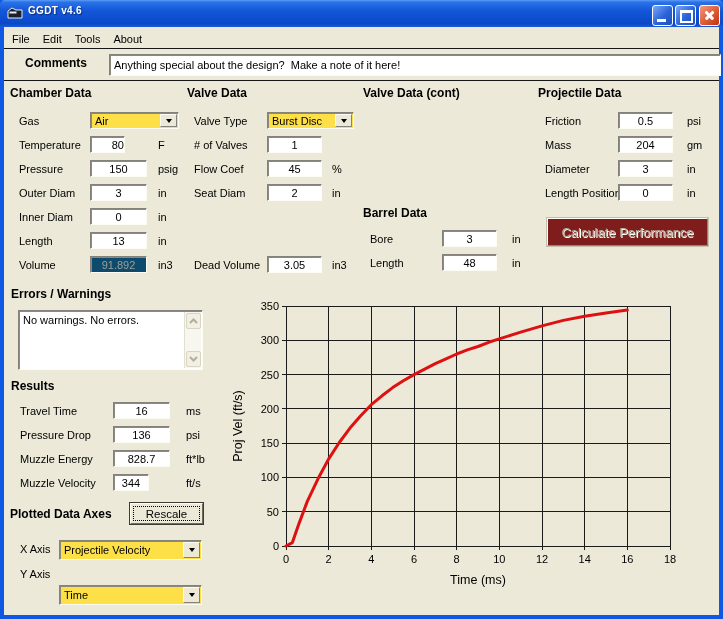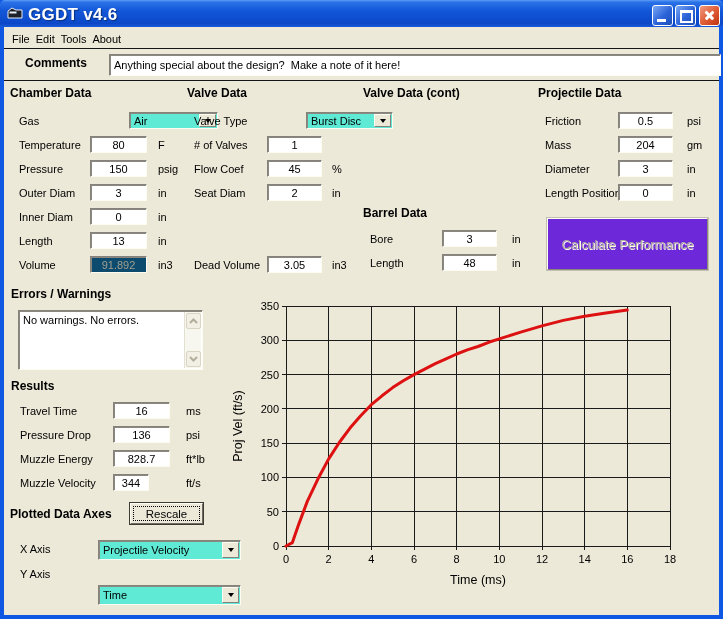--- a/index.html
+++ b/index.html
@@ -4,56 +4,56 @@
 <style>
   html,body{margin:0;padding:0;}
   body{width:723px;height:619px;position:relative;overflow:hidden;
        font-family:"Liberation Sans",sans-serif;background:#0f58e4;}
   .abs{position:absolute;}
   
   #titlebar{left:0;top:0;width:723px;height:27px;
     background:linear-gradient(180deg,#5c9cf5 0%,#2b72e8 8%,#1257d8 40%,#0b48c8 88%,#1a5ada 100%);
     border-radius:5px 5px 0 0;display:flex;align-items:center;}
   #app-icon{left:7px;top:5px;width:16px;height:16px;}
-  #win-title{left:28px;top:5px;color:#fff;font-weight:bold;font-size:17px;
+  #win-title{left:28px;top:5px;color:#fff;font-weight:bold;font-size:10px;
     text-shadow:1px 1px 1px #09307e;letter-spacing:0.3px;}
   .winbtn{top:5px;width:21px;height:21px;border:1px solid #fff;border-radius:3px;
     box-sizing:border-box;}
   .winbtn.blue{background:linear-gradient(135deg,#7aa8f5 0%,#2b63d8 55%,#1d4fb8 100%);}
   .winbtn.red{background:linear-gradient(135deg,#f0997e 0%,#dd5a33 55%,#c03312 100%);}
   #btn-min{left:652px;} #btn-max{left:675px;} #btn-close{left:699px;}
   #btn-min::after{content:"";position:absolute;left:4px;bottom:3px;width:9px;height:3px;background:#fff;}
   #btn-max::after{content:"";position:absolute;left:4px;top:4px;width:9px;height:8px;
     border:2px solid #fff;border-top-width:3px;}
   #btn-close::before,#btn-close::after{content:"";position:absolute;left:4px;top:8px;
     width:11px;height:2.6px;background:#fff;border-radius:1px;}
   #btn-close::before{transform:rotate(45deg);} #btn-close::after{transform:rotate(-45deg);}
   #client{left:4px;top:27px;width:715px;height:588px;background:#ece9d8;}
   .hline{left:4px;width:715px;height:1px;background:#161616;}
   
-  #menubar{left:4px;top:30px;height:18px;display:flex;gap:6px;padding-left:8px;align-items:center;}
+  #menubar{left:4px;top:30px;height:18px;display:flex;gap:13px;padding-left:8px;align-items:center;}
   .menu-item{font-size:11px;color:#000;}
   
   .hdr{font-size:12px;font-weight:bold;color:#000;white-space:nowrap;}
   .lbl{font-size:11px;color:#000;white-space:nowrap;}
   .sunken{background:#fff;border:1px solid;border-color:#84827a #fdfcf3 #fdfcf3 #84827a;
     box-shadow:inset 1px 1px 0 #8b897f;box-sizing:border-box;}
   input.fld{font-family:"Liberation Sans",sans-serif;font-size:11px;text-align:center;
     height:17px;padding:0;margin:0;outline:none;}
   input.fld:disabled{background:#0c4a6e;color:#a29f8e;}
   #comments-input{text-align:left;padding-left:4px;font-size:11px;height:22px;}
-  .combo{background:#5eead4;border:1px solid;border-color:#84827a #fdfcf3 #fdfcf3 #84827a;
-    box-shadow:inset 1px 1px 0 #8b897f;box-sizing:border-box;position:relative;margin-left:39px;}
+  .combo{background:#fde047;border:1px solid;border-color:#84827a #fdfcf3 #fdfcf3 #84827a;
+    box-shadow:inset 1px 1px 0 #8b897f;box-sizing:border-box;position:relative;}
   .combo-text{position:absolute;left:4px;top:50%;transform:translateY(-50%);font-size:11px;white-space:nowrap;}
   .combo-btn{position:absolute;right:1px;top:1px;bottom:1px;width:15px;background:#ece9d8;
     border:1px solid;border-color:#fdfcf3 #84827a #84827a #fdfcf3;display:flex;align-items:center;justify-content:center;}
   .combo-arrow{width:0;height:0;border-left:3.5px solid transparent;border-right:3.5px solid transparent;
     border-top:4px solid #000;}
   
-  #calc-btn{left:547px;top:218px;width:161px;height:52px;background:#6d28d9;
+  #calc-btn{left:547px;top:218px;width:161px;height:28px;background:#7f1d1d;
     border:1px solid;border-color:#fdfcf3 #8a887c #8a887c #fdfcf3;box-shadow:0 0 0 1px #c2bfae;
     color:#b2af9f;text-shadow:1px 1px 0 #fffef6;font-size:13px;font-family:"Liberation Sans",sans-serif;}
   #rescale-btn{left:130px;top:503px;width:73px;height:21px;background:#ece9d8;
     border:1px solid;border-color:#fdfcf3 #6f6d62 #6f6d62 #fdfcf3;box-shadow:0 0 0 1px #3c3b34;
     font-size:11.5px;font-family:"Liberation Sans",sans-serif;color:#000;position:absolute;}
   #rescale-btn::after{content:"";position:absolute;inset:2px;border:1px dotted #000;}
   
   #errors-box{left:18px;top:310px;width:185px;height:60px;}
   #errors-text{position:absolute;left:4px;top:3px;font-size:11px;}
   .scrollbar{position:absolute;right:1px;top:1px;bottom:1px;width:16px;background:#f7f6ef;border-left:1px solid #e3e0d2;}
@@ -106,21 +106,21 @@
 
 <div id="sect-chamber" class="sect" style="left: 10px; top: 112px;">
     <div class="row-lbl" style="left: 9px; top: 3px;">Gas</div>
     <div class="combo abs" style="left: 80px; top: 0px; width: 89px; height: 17px;">
       <span class="combo-text">Air</span>
       <span class="combo-btn">
         <span class="combo-arrow"></span>
       </span>
     </div>
     <div class="row-lbl" style="left: 9px; top: 27px;">Temperature</div>
-    <input class="fld sunken abs" value="80" style="left: 80px; top: 24px; width: 57px;">
+    <input class="fld sunken abs" value="80" style="left: 80px; top: 24px; width: 35px; text-align: right;">
     <div class="row-unit" style="left: 148px; top: 27px;">F</div>
     <div class="row-lbl" style="left: 9px; top: 51px;">Pressure</div>
     <input class="fld sunken abs" value="150" style="left: 80px; top: 48px; width: 57px;">
     <div class="row-unit" style="left: 148px; top: 51px;">psig</div>
     <div class="row-lbl" style="left: 9px; top: 75px;">Outer Diam</div>
     <input class="fld sunken abs" value="3" style="left: 80px; top: 72px; width: 57px;">
     <div class="row-unit" style="left: 148px; top: 75px;">in</div>
     <div class="row-lbl" style="left: 9px; top: 99px;">Inner Diam</div>
     <input class="fld sunken abs" value="0" style="left: 80px; top: 96px; width: 57px;">
     <div class="row-unit" style="left: 148px; top: 99px;">in</div>

